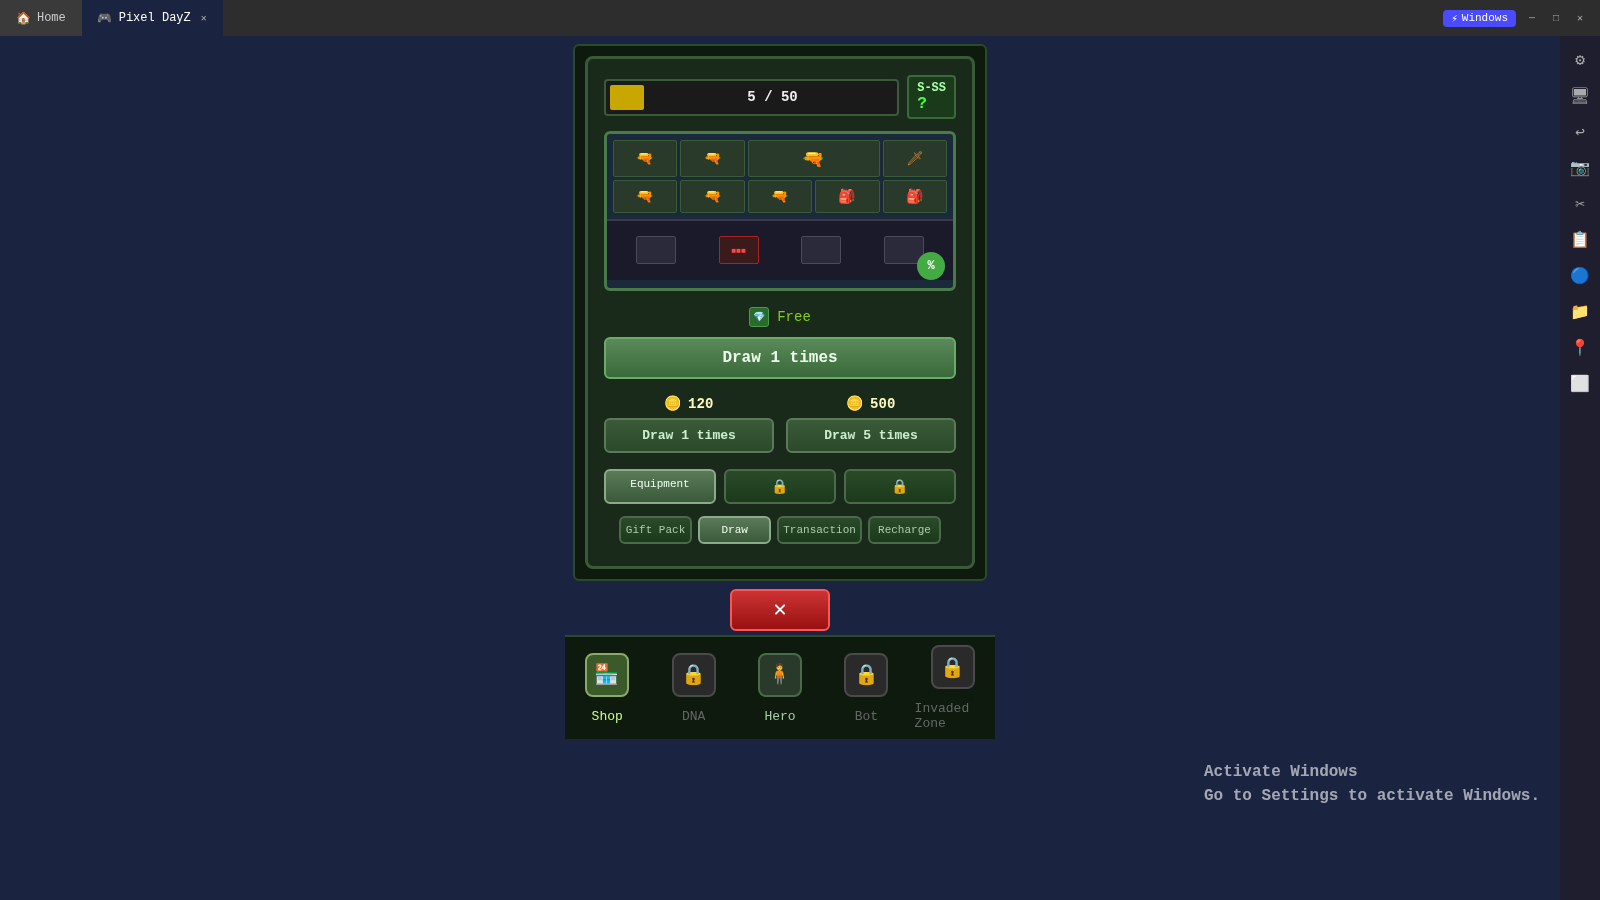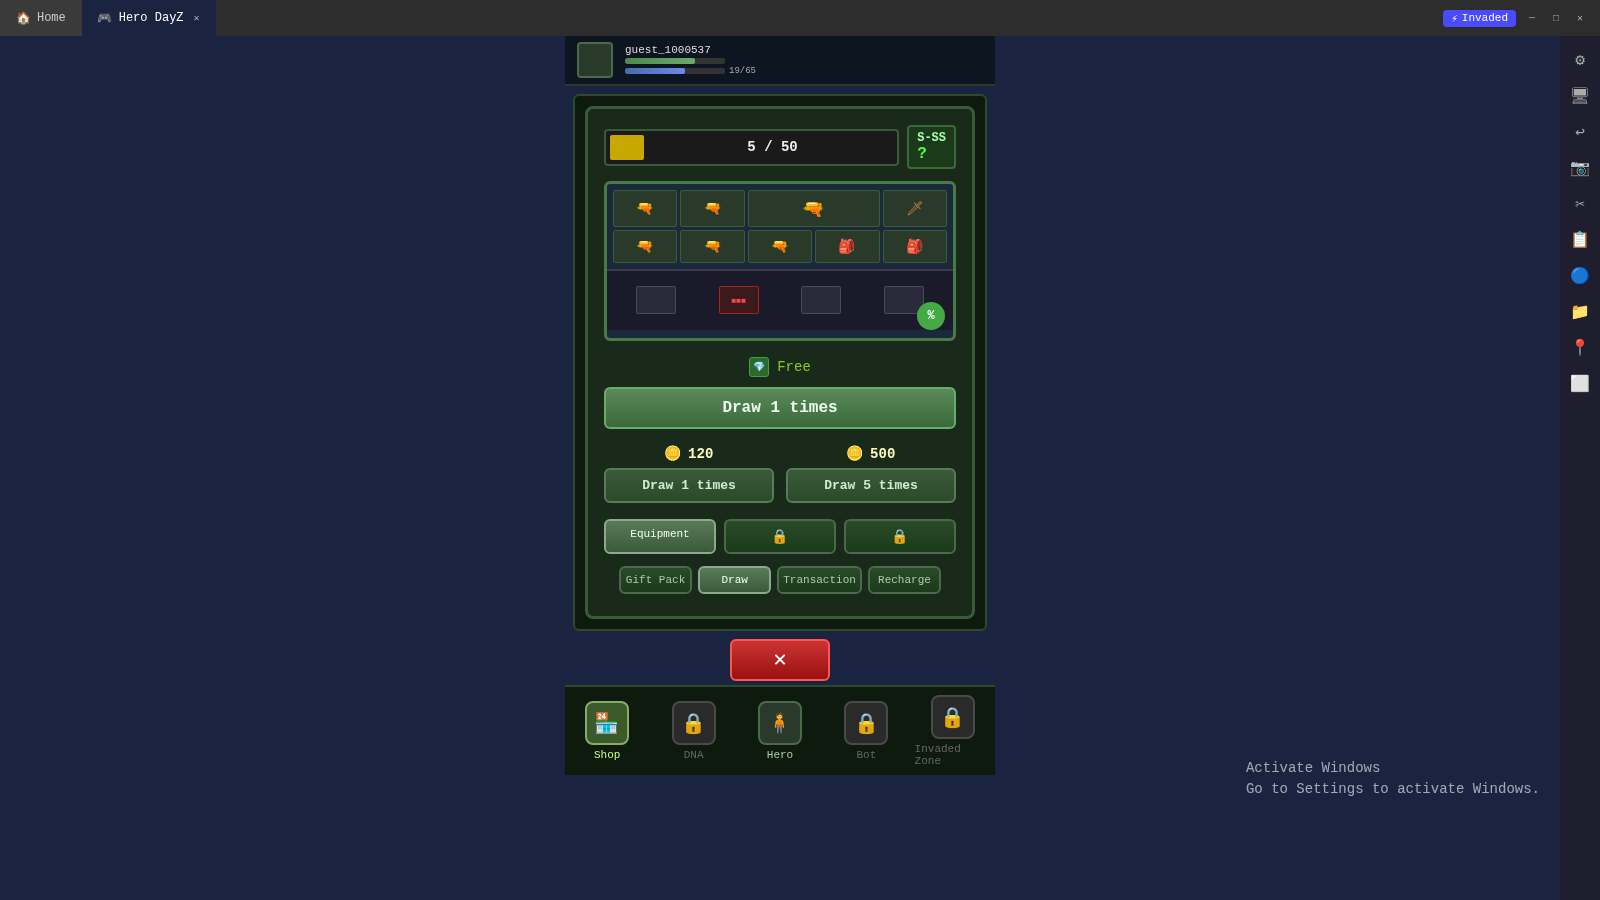--- a/index.html
+++ b/index.html
@@ -458,22 +458,22 @@
       border-color: #8aaa6a;
       color: #ccff88;
     }
     .nav-tab-icon.locked {
       background: #2a2a2a;
       border-color: #4a4a4a;
       color: #666;
     }
     .nav-tab-label {
       color: #aaccaa;
-      font-size: 11px;
-      margin-top: 4px;
+      font-size: 13px;
+      margin-top: 12px;
     }
     .nav-tab-label.active { color: #ccff88; }
     .nav-tab-label.locked { color: #666; }
 
     
     .menu-tabs {
       display: flex;
       gap: 6px;
       margin: 8px 15px 6px;
     }
@@ -506,26 +506,27 @@
       color: white;
       font-size: 18px;
       padding: 8px;
       cursor: pointer;
       text-align: center;
     }
 
     
     .activate-windows {
       position: absolute;
-      bottom: 100px;
+      bottom: 92px;
       right: 60px;
       color: rgba(255,255,255,0.6);
-      font-size: 14px;
+      font-size: 16px;
       line-height: 1.5;
       pointer-events: none;
+      font-weight: bold;
     }
 
     
     .draw-times-container {
       text-align: center;
       margin: 4px 0;
     }
     .draw-times-text {
       color: #aaccaa;
       font-size: 24px;
@@ -536,27 +537,27 @@
 </head>
 <body>
 
 <div class="browser-bar">
   <div class="tab-home">
     <span>🏠</span>
     <span>Home</span>
   </div>
   <div class="tab-active">
     <span>🎮</span>
-    <span>Hero DayZ</span>
+    <span>Pixel DayZ</span>
     <span class="tab-close">✕</span>
   </div>
   <div class="browser-controls">
     <div class="remote-badge">
       <span>⚡</span>
-      <span>Invaded</span>
+      <span>Windows</span>
     </div>
     <div class="browser-btn">─</div>
     <div class="browser-btn">□</div>
     <div class="browser-btn">✕</div>
   </div>
 </div>
 
 <div class="right-sidebar">
   <div class="sidebar-icon">⚙</div>
   <div class="sidebar-icon">🖥</div>
@@ -566,39 +567,20 @@
   <div class="sidebar-icon">📋</div>
   <div class="sidebar-icon">🔵</div>
   <div class="sidebar-icon">📁</div>
   <div class="sidebar-icon">📍</div>
   <div class="sidebar-icon">⬜</div>
 </div>
 
 <div class="game-area">
   <div class="game-panel">
 
-    <div class="hud-bar">
-      <div class="avatar-box"></div>
-      <div class="hud-info">
-        <div class="username">guest_1000537</div>
-        <div class="stat-bars">
-          <div class="stat-bar-row">
-            <div class="stat-bar-bg">
-              <div class="stat-bar-fill-green" style="width:70%"></div>
-            </div>
-          </div>
-          <div class="stat-bar-row">
-            <div class="stat-bar-bg">
-              <div class="stat-bar-fill-blue" style="width:60%"></div>
-            </div>
-            <span class="stat-val">19/65</span>
-          </div>
-        </div>
-      </div>
-    </div>
 
     <div class="modal-outer">
       <div class="modal">
 
         <div class="progress-section">
           <div class="progress-bar-container">
             <div class="progress-fill"></div>
             <span class="progress-text">5 / 50</span>
           </div>
           <div class="rank-badge">

